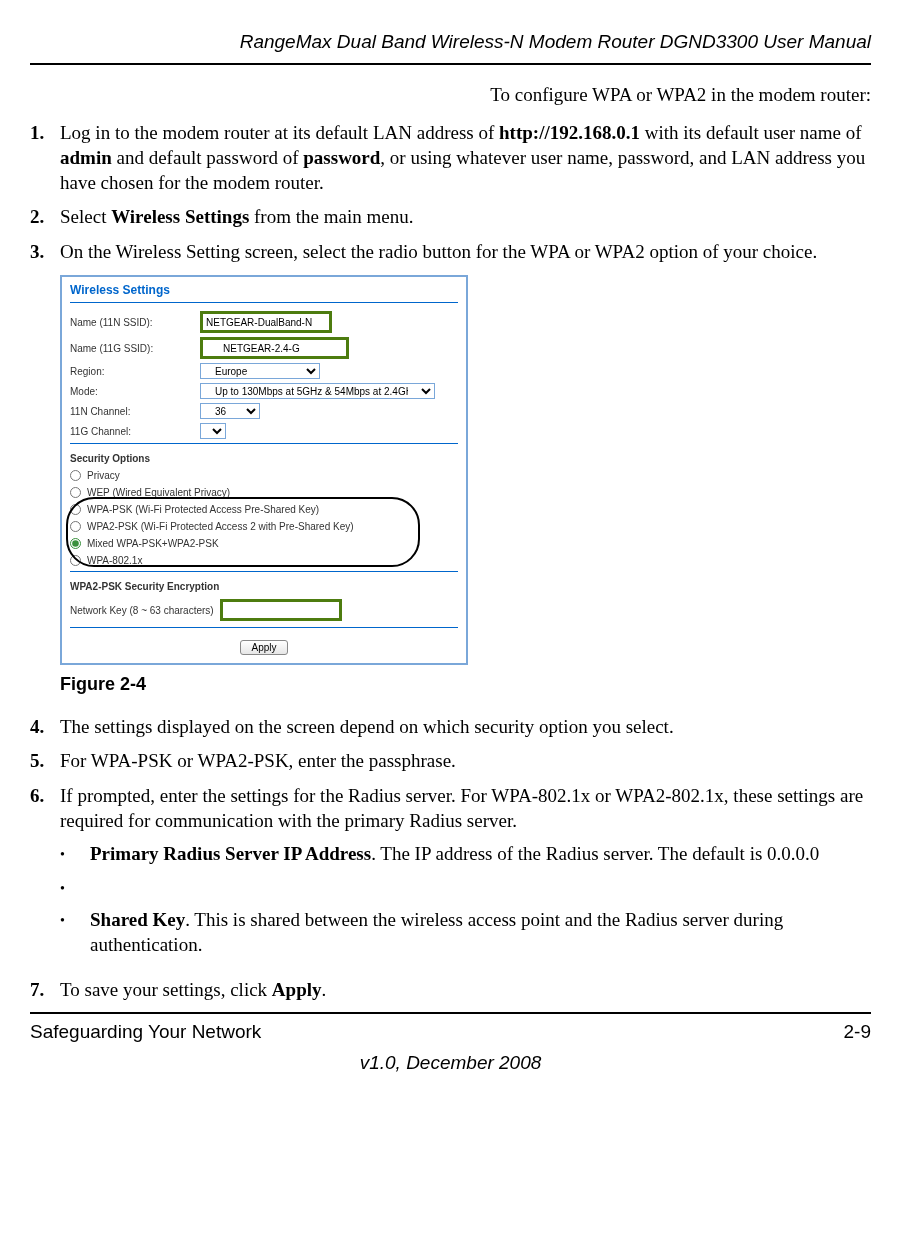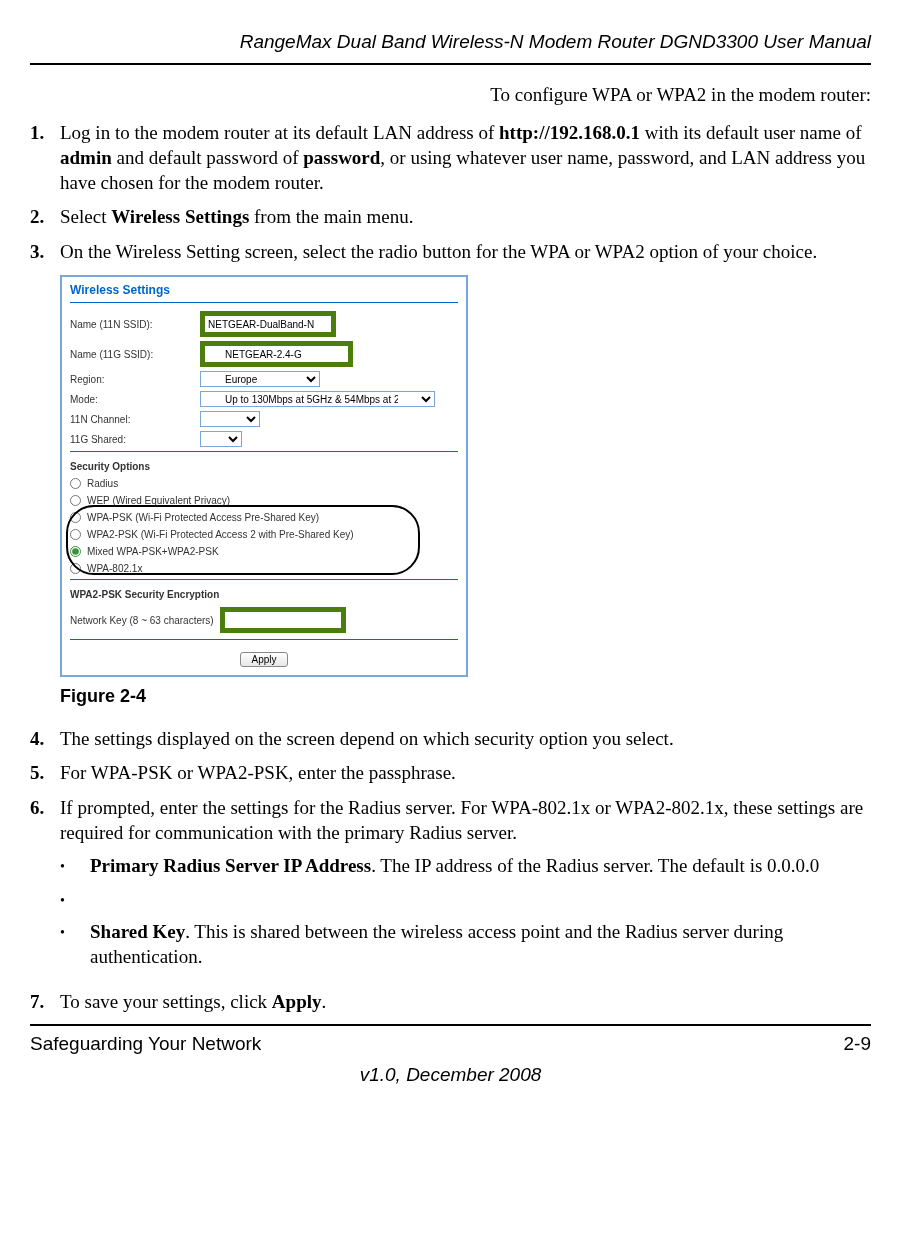--- a/index.html
+++ b/index.html
@@ -98,30 +98,30 @@
   .field-row {
     display: flex;
     align-items: center;
     padding: 2px 8px;
   }
   .field-row .lbl {
     width: 130px;
     flex-shrink: 0;
   }
   .inp {
-    border: 5px solid #4d7c0f;
+    border: 3px solid #4d7c0f;
     font-size: 10px;
     padding: 1px 3px;
     height: 14px;
     background: #fff;
   }
   .sel {
     border: 1px solid #7aa7d9;
     font-size: 10px;
-    padding: 0 20px;
+    padding: 0 10px;
     height: 16px;
     background: #fff;
   }
   .radio-row {
     padding: 2px 8px;
     display: flex;
     align-items: center;
     gap: 4px;
   }
   .radio-row input[type=radio] {
@@ -227,30 +227,30 @@
     </div>
     <div class="field-row">
       <span class="lbl">Mode:</span>
       <select class="sel" style="width:235px"><option>Up to 130Mbps at 5GHz &amp; 54Mbps at 2.4GHz</option></select>
     </div>
     <div class="field-row">
       <span class="lbl">11N Channel:</span>
       <select class="sel" style="width:60px"><option>36</option></select>
     </div>
     <div class="field-row">
-      <span class="lbl">11G Shared:</span>
+      <span class="lbl">11G Channel:</span>
       <select class="sel" style="width:26px"><option>11</option></select>
     </div>
 
     <hr class="blue">
     <div class="section-label">Security Options</div>
     <div style="position:relative">
       <div class="radio-row">
           <input type="radio" name="so" style="">
-          <span>Radius</span>
+          <span>Privacy</span>
         </div>
       <div class="radio-row">
           <input type="radio" name="so" style="">
           <span>WEP (Wired Equivalent Privacy)</span>
         </div>
       <div class="radio-row">
           <input type="radio" name="so" style="">
           <span>WPA-PSK (Wi-Fi Protected Access Pre-Shared Key)</span>
         </div>
       <div class="radio-row">

